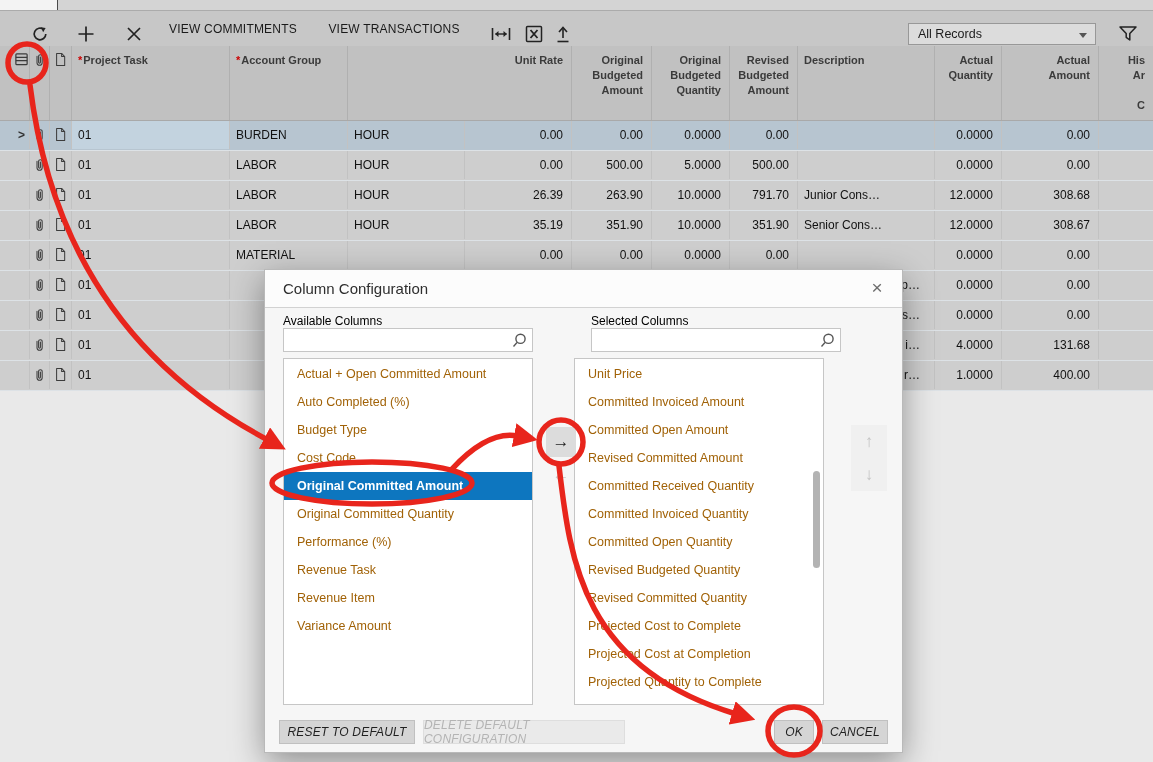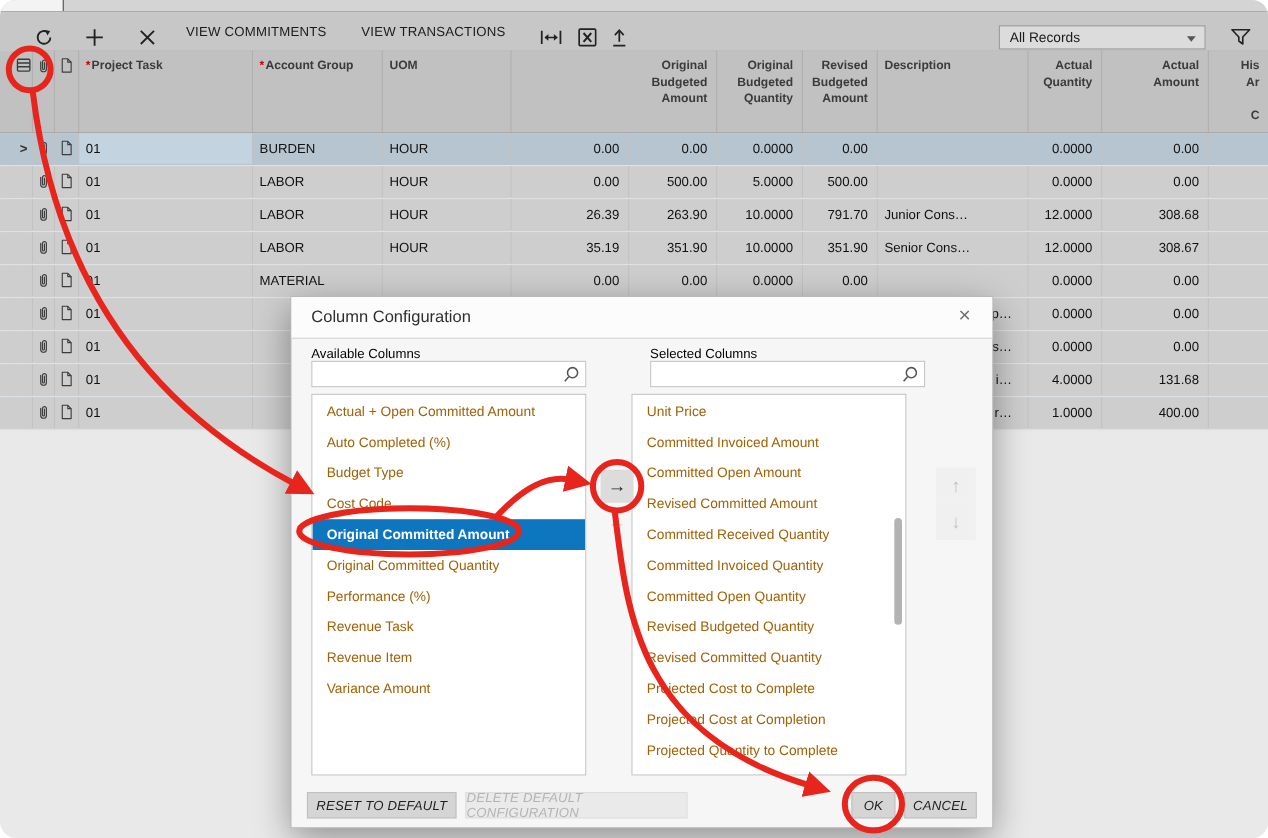--- a/index.html
+++ b/index.html
@@ -1,17 +1,17 @@
 <!DOCTYPE html>
 <html><head>
 <meta charset="utf-8">
 <style>
   html,body{margin:0;padding:0;}
   .screen{position:relative;width:1153px;height:762px;overflow:hidden;
-    background:#e9e9e9;font-family:"Liberation Sans","DejaVu Sans",sans-serif;border-radius:15px;}
+    background:#e9e9e9;font-family:"Liberation Sans","DejaVu Sans",sans-serif;}
 
   
   .topstrip{position:absolute;left:0;top:0;width:1153px;height:10px;background:#d4d4d4;border-bottom:1px solid #ababab;}
   .topstrip .tabend{position:absolute;left:0;top:0;width:57px;height:10px;background:#f3f3f3;border-right:1px solid #4a4a4a;}
 
   
   .toolbar{position:absolute;left:0;top:11px;width:1153px;height:35px;background:#c7c7c7;border-bottom:1px solid #aeaeae;}
   .tbtn{position:absolute;top:11px;width:24px;height:24px;display:flex;align-items:center;justify-content:center;cursor:pointer;}
   .tbtn svg{display:block;}
   .ttext{position:absolute;top:0;height:35px;display:flex;align-items:center;justify-content:center;
@@ -178,21 +178,21 @@
             <use href="#i-clip"></use>
           </svg>
       </div>
       <div class="cell c-doc" style="text-align:center;padding-top:6px">
         <svg width="13" height="15">
             <use href="#i-doc"></use>
           </svg>
       </div>
       <div class="cell c-task t"><span class="req">*</span><span>Project Task</span></div>
       <div class="cell c-acct t"><span class="req">*</span><span>Account Group</span></div>
-      <div class="cell c-uom t">UOM</div>
+      <div class="cell c-rate r">Unit Rate</div>
       <div class="cell c-oba r">Original Budgeted Amount</div>
       <div class="cell c-obq r">Original Budgeted Quantity</div>
       <div class="cell c-rba r">Revised Budgeted Amount</div>
       <div class="cell c-desc t">Description</div>
       <div class="cell c-aq r">Actual Quantity</div>
       <div class="cell c-aa r">Actual Amount</div>
       <div class="cell c-his r">His
 Ar
 
 C</div>

